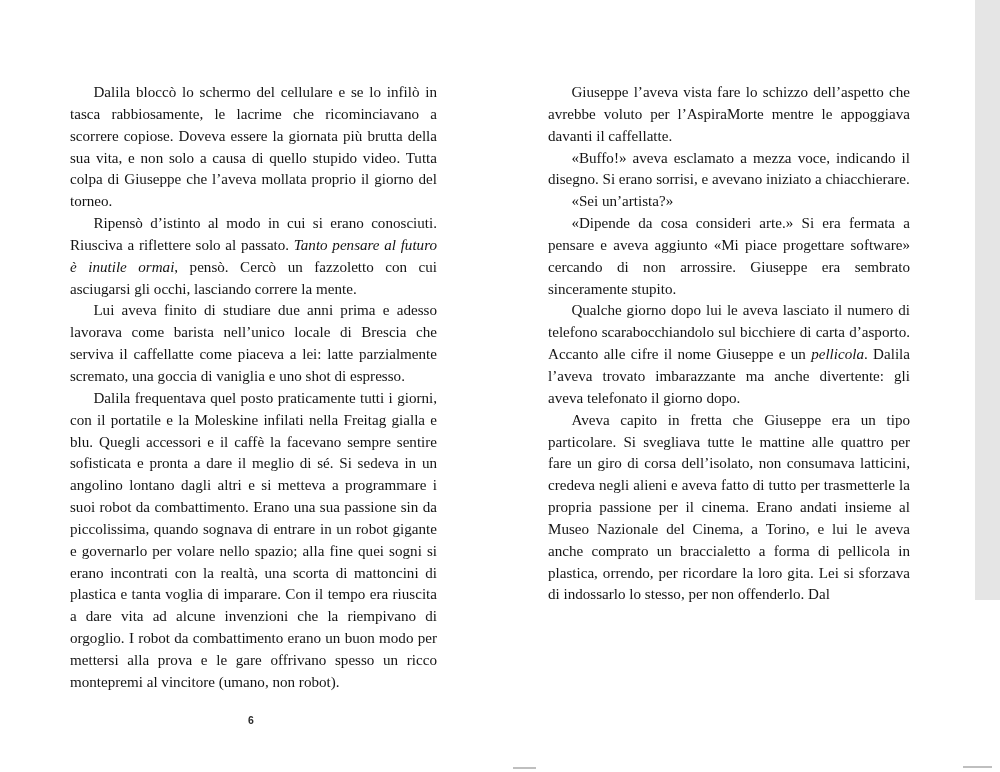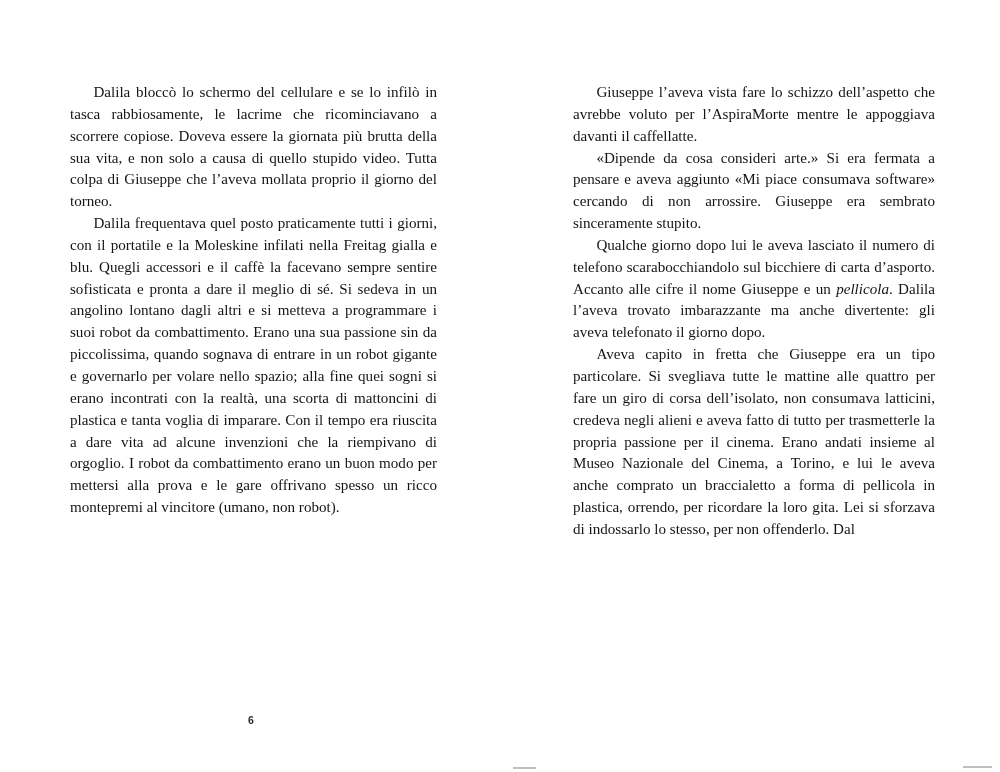--- a/index.html
+++ b/index.html
@@ -25,21 +25,21 @@
     background: #e5e5e5;
   }
 
   .page {
     position: absolute;
     top: 0;
     height: 772px;
     background: #ffffff;
   }
   .page-left  { left: 0;   width: 500px; }
-  .page-right { left: 500px; width: 500px; }
+  .page-right { left: 475px; width: 500px; }
 
   .textcolumn {
     position: absolute;
     top: 82px;
     font-size: 15.1px;
     line-height: 21.85px;
     text-align: justify;
     text-justify: inter-word;
     hyphens: manual;
     color: #141414;
@@ -81,29 +81,33 @@
   .edge-mark-right  { left: 963px; top: 766px; width: 29px; }
 </style>
 </head>
 <body>
 
 <div id="spread">
 
   <div class="page page-left">
     <div class="textcolumn">
         <p><span>Dalila bloccò lo schermo del cellulare e se lo infilò in tasca rabbiosamente, le lacrime che ricominciavano a scorrere copiose. Doveva essere la giornata più brutta della sua vita, e non solo a causa di quello stupido video. Tutta colpa di Giuseppe che l’aveva mollata proprio il giorno del torneo.</span></p>
+        <p><span>Ripensò d’istinto al modo in cui si erano conosciuti. Riusciva a riflettere solo al passato. </span><em>Tanto pensare al futuro è inutile ormai</em><span>, pensò. Cercò un fazzoletto con cui asciugarsi gli occhi, lasciando correre la mente.</span></p>
+        <p><span>Lui aveva finito di studiare due anni prima e adesso lavorava come barista nell’unico locale di Brescia che serviva il caffellatte come piaceva a lei: latte parzialmente scremato, una goccia di vaniglia e uno shot di espresso.</span></p>
         <p><span>Dalila frequentava quel posto praticamente tutti i giorni, con il portatile e la Moleskine infilati nella Freitag gialla e blu. Quegli accessori e il caffè la facevano sempre sentire sofisticata e pronta a dare il meglio di sé. Si sedeva in un angolino lontano dagli altri e si metteva a programmare i suoi robot da combattimento. Erano una sua passione sin da piccolissima, quando sognava di entrare in un robot gigante e governarlo per volare nello spazio; alla fine quei sogni si erano incontrati con la realtà, una scorta di mattoncini di plastica e tanta voglia di imparare. Con il tempo era riuscita a dare vita ad alcune invenzioni che la riempivano di orgoglio. I robot da combattimento erano un buon modo per mettersi alla prova e le gare offrivano spesso un ricco montepremi al vincitore (umano, non robot).</span></p>
       </div>
     <div class="folio">6</div>
   </div>
 
   <div class="page page-right">
     <div class="textcolumn">
         <p><span>Giuseppe l’aveva vista fare lo schizzo dell’aspetto che avrebbe voluto per l’AspiraMorte mentre le appoggiava davanti il caffellatte.</span></p>
-        <p><span>«Dipende da cosa consideri arte.» Si era fermata a pensare e aveva aggiunto «Mi piace consumava software» cercando di non arrossire. Giuseppe era sembrato sinceramente stupito.</span></p>
+        <p><span>«Buffo!» aveva esclamato a mezza voce, indicando il disegno. Si erano sorrisi, e avevano iniziato a chiacchierare.</span></p>
+        <p><span>«Sei un’artista?»</span></p>
+        <p><span>«Dipende da cosa consideri arte.» Si era fermata a pensare e aveva aggiunto «Mi piace progettare software» cercando di non arrossire. Giuseppe era sembrato sinceramente stupito.</span></p>
         <p><span>Qualche giorno dopo lui le aveva lasciato il numero di telefono scarabocchiandolo sul bicchiere di carta d’asporto. Accanto alle cifre il nome Giuseppe e un </span><em>pellicola</em><span>. Dalila l’aveva trovato imbarazzante ma anche divertente: gli aveva telefonato il giorno dopo.</span></p>
         <p><span>Aveva capito in fretta che Giuseppe era un tipo particolare. Si svegliava tutte le mattine alle quattro per fare un giro di corsa dell’isolato, non consumava latticini, credeva negli alieni e aveva fatto di tutto per trasmetterle la propria passione per il cinema. Erano andati insieme al Museo Nazionale del Cinema, a Torino, e lui le aveva anche comprato un braccialetto a forma di pellicola in plastica, orrendo, per ricordare la loro gita. Lei si sforzava di indossarlo lo stesso, per non offenderlo. Dal</span></p>
       </div>
 
   </div>
 
   <div class="edge-mark edge-mark-center"></div>
   <div class="edge-mark edge-mark-right"></div>
 
 </div>

